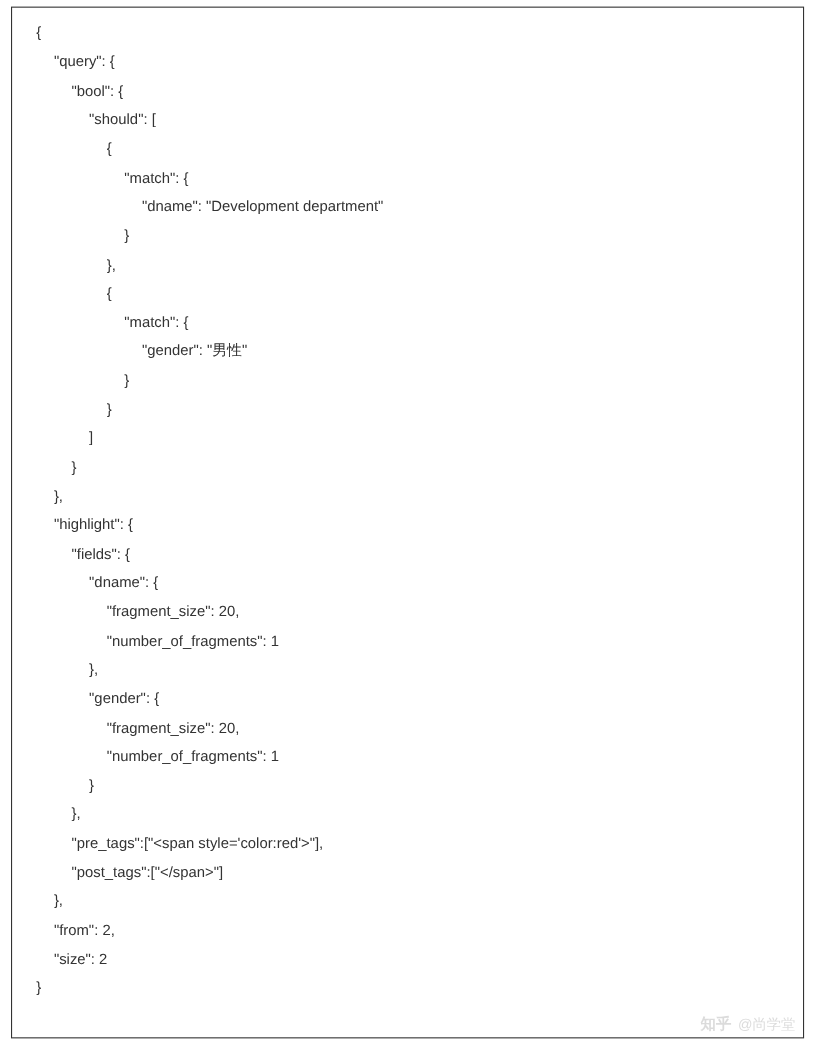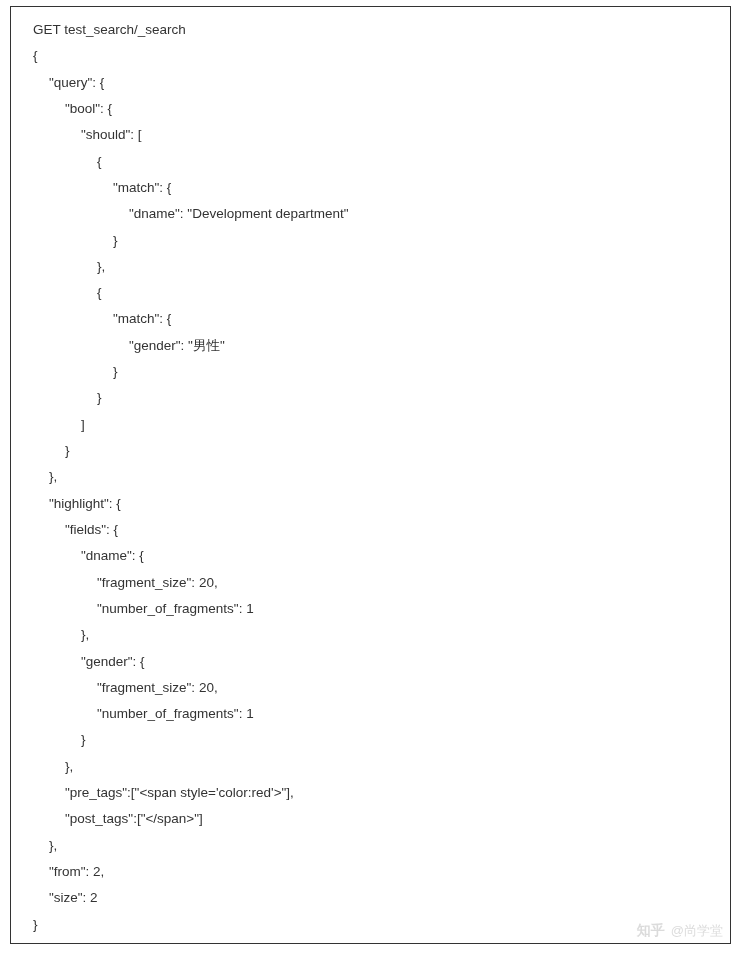--- a/index.html
+++ b/index.html
@@ -51,21 +51,20 @@
       font-weight: bold;
       font-size: 14px;
       color: #d0d0d0;
       font-family: Arial, sans-serif;
     }
   </style>
 </head>
 <body>
 
 <div class="code-container" id="code-block">
-    <div class="line indent-0">GET test_search/_search</div>
     <div class="line indent-0">{</div>
     <div class="line indent-1">"query": {</div>
     <div class="line indent-2">"bool": {</div>
     <div class="line indent-3">"should": [</div>
     <div class="line indent-4">{</div>
     <div class="line indent-5">"match": {</div>
     <div class="line indent-6">"dname": "Development department"</div>
     <div class="line indent-5">}</div>
     <div class="line indent-4">},</div>
     <div class="line indent-4">{</div>

